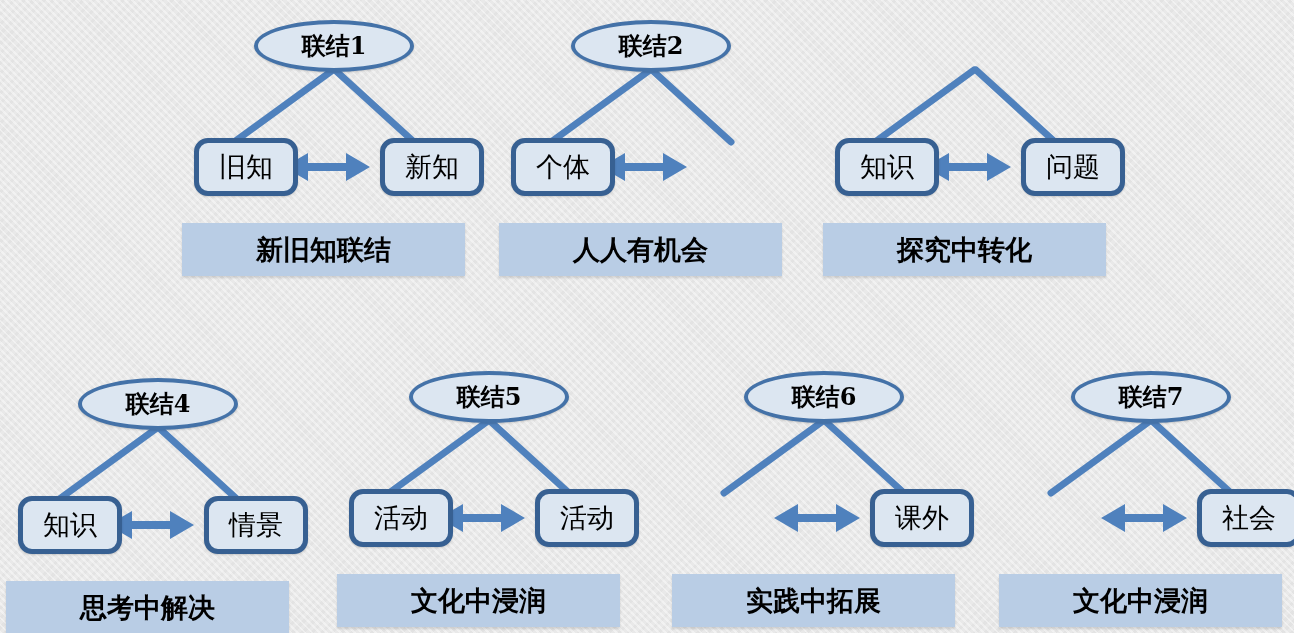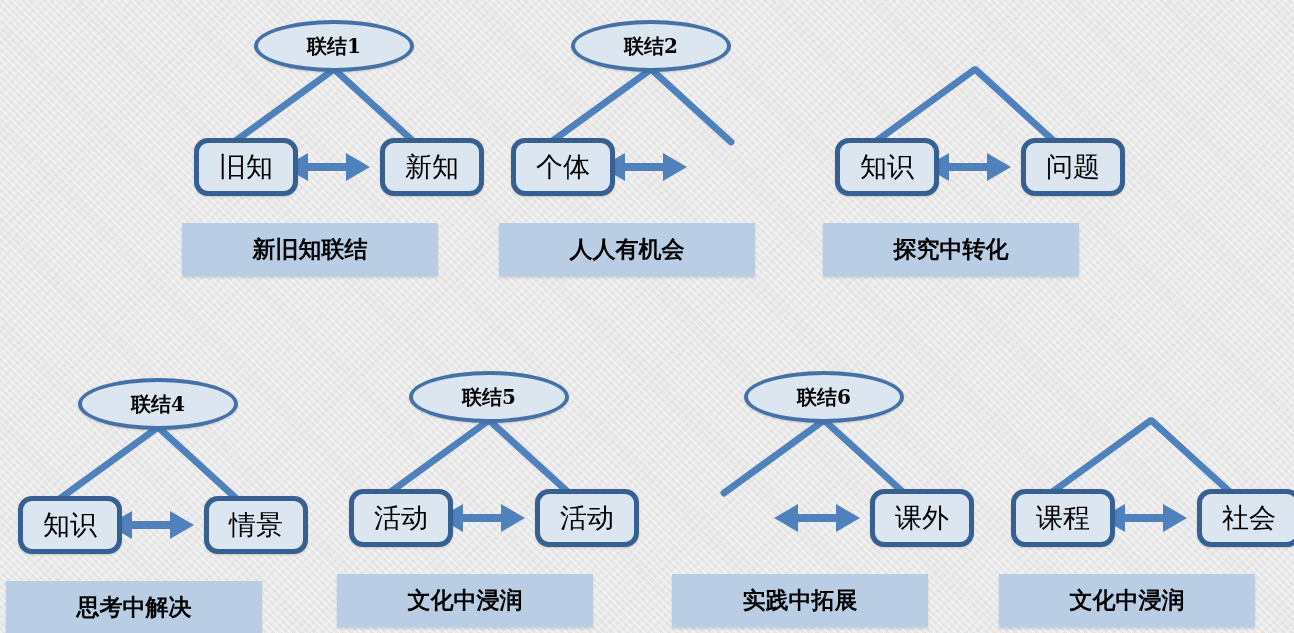--- a/index.html
+++ b/index.html
@@ -35,42 +35,42 @@
   .connectors{position:absolute;left:0;top:0;width:290px;height:260px;display:block;}
   .connectors line{stroke:var(--connector);stroke-width:7;stroke-linecap:round;}
   .connectors .dbl-arrow{fill:var(--connector);}
 
   .ellipse{
     position:absolute;left:72px;top:2px;width:160px;height:52px;
     background:var(--shape_fill);
     border:4px solid var(--ellipse_border);
     border-radius:50%;
     display:flex;align-items:center;justify-content:center;
-    font-weight:bold;font-size:20px;
+    font-weight:bold;font-size:24px;
     box-shadow:0 1px 2px rgba(0,0,0,.15);
     z-index:2;
   }
   .box{
     position:absolute;top:120px;width:104px;height:58px;
     background:var(--shape_fill);
     border:5px solid var(--box_border);
     border-radius:14px;
     display:flex;align-items:center;justify-content:center;
     font-weight:normal;font-size:27px;
     box-shadow:0 1px 2px rgba(0,0,0,.15);
     z-index:2;
     margin-left:12px;
   }
   .box.left{left:0;}
   .box.right{left:186px;}
   .caption{
-    position:absolute;left:0;top:205px;width:256px;height:53px;
+    position:absolute;left:0;top:205px;width:283px;height:53px;
     background:var(--caption_fill);
     display:flex;align-items:center;justify-content:center;
-    font-weight:bold;font-size:23px;
+    font-weight:bold;font-size:27px;
     box-shadow:0 2px 2px rgba(0,0,0,.12);
   }
 </style>
 </head>
 <body>
 
 <div class="canvas">
 
   <div class="group g1">
     <svg class="connectors" viewBox="0 0 290 260">
@@ -182,22 +182,22 @@
       <span>实践中拓展</span>
     </div>
   </div>
 
   <div class="group g7">
     <svg class="connectors" viewBox="0 0 290 260">
       <line x1="151" y1="52" x2="52" y2="124"></line>
       <line x1="153" y1="52" x2="232" y2="124"></line>
       <path class="dbl-arrow" d="M102 149 L126 135 L126 145 L164 145 L164 135 L188 149 L164 163 L164 153 L126 153 L126 163 Z"></path>
     </svg>
-    <div class="box left">
-      <span>课程</span>
+    <div class="ellipse">
+      <span>联结7</span>
     </div>
     <div class="box right">
       <span>社会</span>
     </div>
     <div class="caption">
       <span>文化中浸润</span>
     </div>
   </div>
 
 </div>

